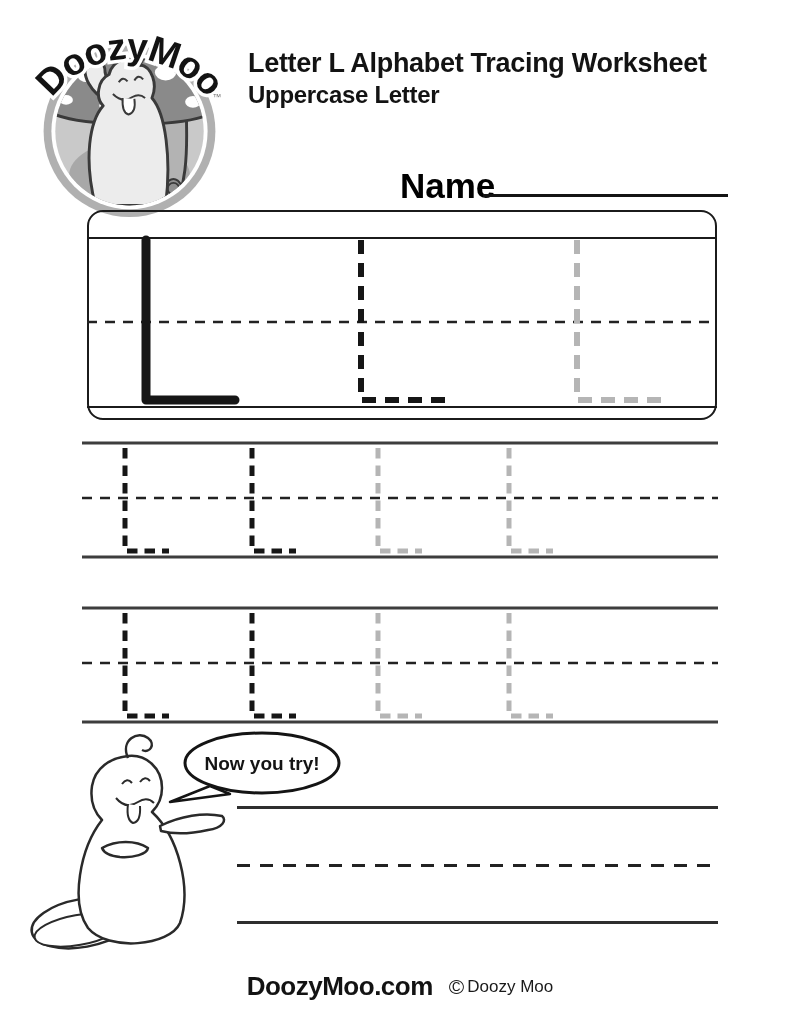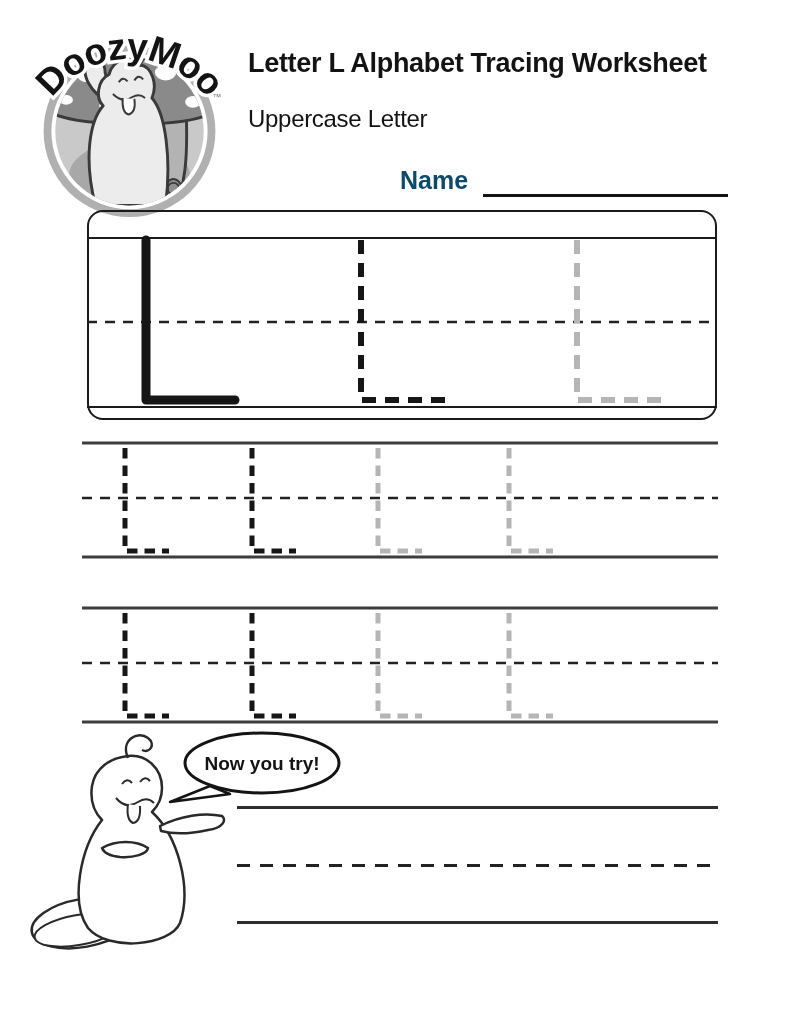--- a/index.html
+++ b/index.html
@@ -6,22 +6,22 @@
   .page {
     position:relative; width:800px; height:1035px; background:#ffffff;
     font-family:"Liberation Sans", sans-serif; overflow:hidden;
   }
   .abs { position:absolute; }
 
   
   .logo { left:27px; top:12px; width:205px; height:210px; }
   .title-block { left:248px; top:46px; }
   .title1 { font-size:27px; font-weight:bold; color:#131313; line-height:34px; letter-spacing:-0.3px;text-align:center; }
-  .title2 { font-size:24px; font-weight:normal; color:#131313; line-height:30px; letter-spacing:-0.3px;margin-top:24px; }
-  .name-label { left:400px; top:166px; font-size:25px; font-weight:bold; color:#0c4a6e; }
+  .title2 { font-size:24px; font-weight:bold; color:#131313; line-height:30px; letter-spacing:-0.3px; }
+  .name-label { left:400px; top:166px; font-size:35px; font-weight:bold; color:#000000; }
   .name-line { left:483px; top:194px; width:245px; height:3px; background:#141414; }
 
   
   .demo-box {
     left:87px; top:210px; width:630px; height:210px;
     border:2.5px solid #1b1b1b; border-radius:16px; box-sizing:border-box;
   }
   .demo-svg { position:absolute; left:-2.5px; top:-2.5px; width:630px; height:210px; }
 
   
@@ -156,14 +156,21 @@
   <svg class="abs bubble" viewBox="0 0 190 78">
     <path d="M 52,58 L 12,74 L 72,66 Z" fill="#ffffff" stroke="#141414" stroke-width="2.5" stroke-linejoin="round"></path>
     <ellipse cx="104" cy="35" rx="77" ry="30" fill="#ffffff" stroke="#141414" stroke-width="3"></ellipse>
     <text class="bubble-text" x="104" y="42" text-anchor="middle">Now you try!</text>
   </svg>
 
   <div class="abs write-line wl-solid wl-top"></div>
   <div class="abs write-line wl-mid"></div>
   <div class="abs write-line wl-solid wl-bottom"></div>
 
+  <div class="abs footer">
+    <span class="site">DoozyMoo.com</span>
+    <span class="copy">
+      <span class="csym">©</span>
+      <span>Doozy Moo</span>
+    </span>
+  </div>
 
 </div>
 
 </body></html>

